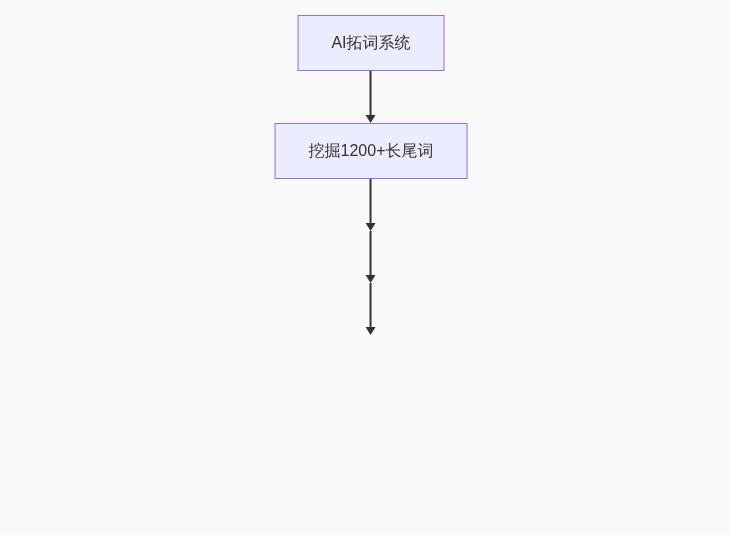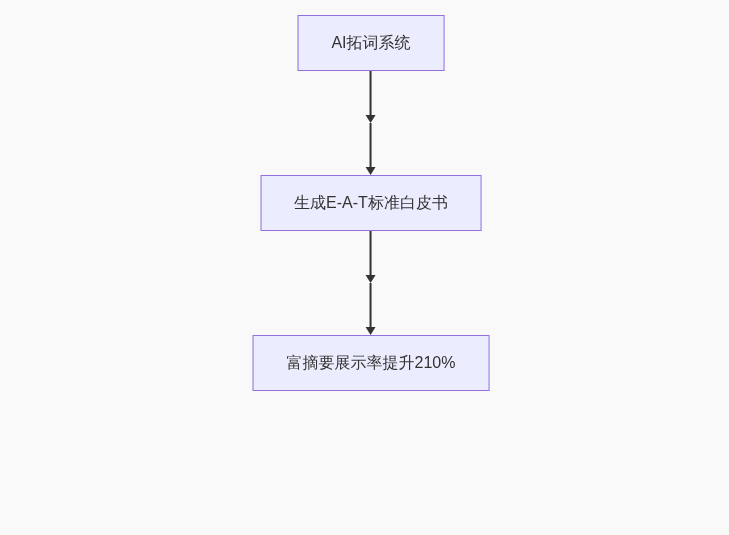--- a/index.html
+++ b/index.html
@@ -66,39 +66,36 @@
 
     <div class="node">
       <span class="node-label">AI拓词系统</span>
     </div>
 
     <div class="arrow">
       <div class="arrow-line"></div>
       <div class="arrow-head"></div>
     </div>
 
-
-    <div class="arrow">
-      <div class="arrow-line"></div>
-      <div class="arrow-head"></div>
-    </div>
-
     <div class="node">
-      <span class="node-label">生成E-A-T标准白皮书</span>
+      <span class="node-label">挖掘1200+长尾词</span>
     </div>
 
     <div class="arrow">
       <div class="arrow-line"></div>
       <div class="arrow-head"></div>
     </div>
 
 
     <div class="arrow">
       <div class="arrow-line"></div>
       <div class="arrow-head"></div>
     </div>
 
-    <div class="node">
-      <span class="node-label">富摘要展示率提升210%</span>
+
+    <div class="arrow">
+      <div class="arrow-line"></div>
+      <div class="arrow-head"></div>
     </div>
+
 
   </div>
 </div>
 
 </body></html>

